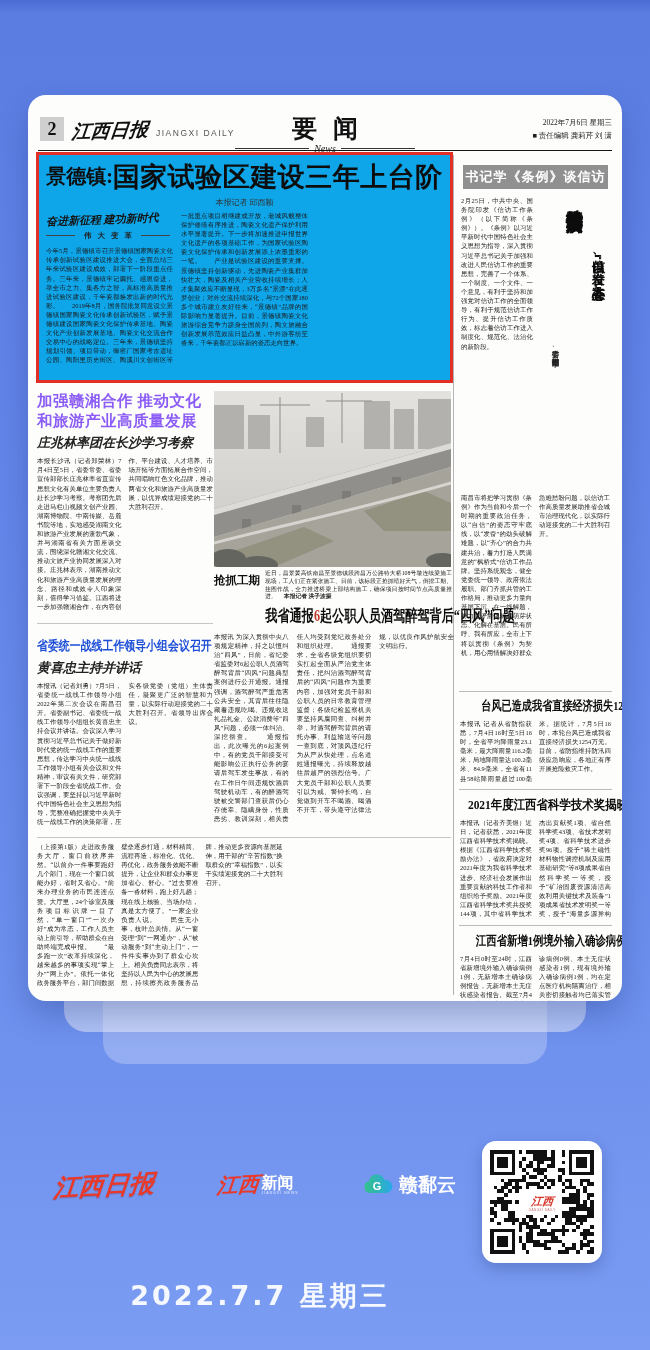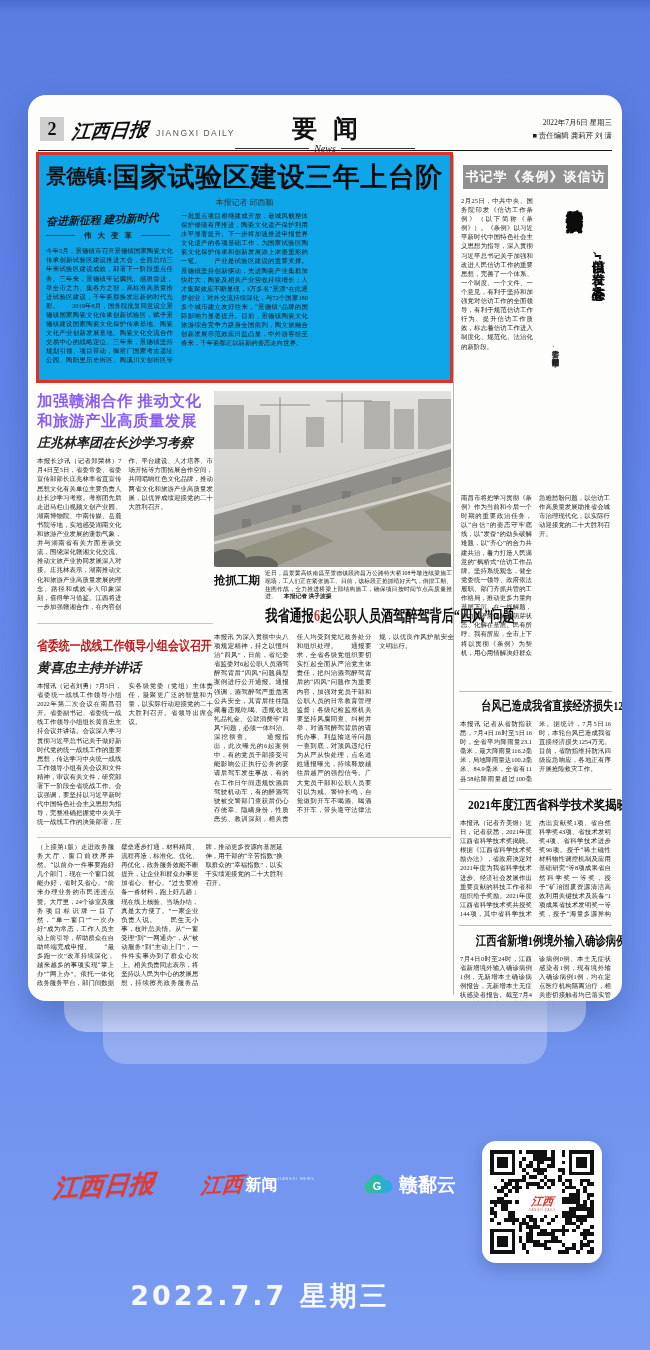--- a/index.html
+++ b/index.html
@@ -58,39 +58,39 @@
   .vt-attr{font-size:7.5px;margin:0 3px;padding-top:148px;color:#222;}
   .shuji-b2{margin:5px 4px 0;height:168px;}
   .rart{position:absolute;left:429px;width:157px;}
   .rart h3{margin:2px 0 4px;text-align:center;font-size:13px;font-weight:900;color:#0d0d0d;}
   .sep{position:absolute;left:431px;width:153px;border-top:1px solid #bbb;}
   
   .ganxiang{position:absolute;left:9px;top:296px;width:176px;}
   .ganxiang h2{margin:0;font-size:15.5px;line-height:1.3;font-weight:900;color:#8b5cf6;letter-spacing:.5px;}
   .deck{font-style:italic;font-size:13px;font-weight:700;color:#222;margin:3px 0 4px;}
   .tongzhan{position:absolute;left:9px;top:534px;width:176px;}
-  .tongzhan h2{margin:0;font-weight:900;color:#b91c1c;}
+  .tongzhan h2{margin:0;font-weight:900;color:#1d4ed8;}
   .hsep1{position:absolute;left:9px;top:528px;width:176px;border-top:1px solid #c6c6c6;}
   .photo{position:absolute;left:186px;top:296px;width:237px;height:176px;background:#cfcecb;overflow:hidden;}
   .caprow{position:absolute;left:186px;top:475px;width:238px;height:27px;display:flex;gap:5px;}
   .caplabel{font-weight:900;font-size:11.5px;white-space:nowrap;color:#0d0d0d;padding-top:3px;}
   .captext{flex:1;font-size:5.8px;line-height:1.35;text-align:justify;color:#222;}
   .tongbao{position:absolute;left:186px;top:505px;width:240px;}
   .tongbao h2{margin:0 12px 5px;text-align:left;font-weight:900;color:#0d0d0d;}
   .tb-num{color:#c03a2b;}
   .jumpsep{position:absolute;left:9px;top:742px;width:414px;border-top:1px solid #c6c6c6;}
   .jump{position:absolute;left:9px;top:747px;width:414px;}
   
   .logos{position:absolute;left:40px;top:1163px;width:430px;height:44px;display:flex;
     align-items:center;justify-content:space-between;z-index:4;padding:0 14px;box-sizing:border-box;}
   .logo-jxrb{font-style:italic;font-weight:900;font-size:25px;color:#e8392b;transform:skewX(-8deg) rotate(-3deg);
     white-space:nowrap;text-shadow:0 1px 1px rgba(120,0,0,.25);}
   .logo-jxnews{display:flex;align-items:center;gap:2px;}
   .logo-jxnews .scr{font-style:italic;font-weight:900;font-size:21px;color:#e8392b;transform:skewX(-8deg) rotate(-3deg);}
-  .logo-jxnews .blk{display:flex;flex-direction:row;line-height:1;}
+  .logo-jxnews .blk{display:flex;flex-direction:column;line-height:1;}
   .logo-jxnews .t1{font-family:"Liberation Sans",sans-serif;font-weight:700;font-size:16px;color:#fff;}
   .logo-jxnews .t2{font-family:"Liberation Sans",sans-serif;font-size:3.5px;color:#e6ecff;letter-spacing:1px;margin-top:1px;}
   .logo-gpy{display:flex;align-items:center;gap:5px;}
   .logo-gpy .txt{font-family:"Liberation Sans",sans-serif;font-weight:700;font-size:19px;color:#fff;}
   .qrcard{position:absolute;left:482px;top:1141px;width:120px;height:122px;background:#fff;border-radius:14px;
     z-index:4;box-shadow:0 6px 16px rgba(20,40,100,.25);display:flex;align-items:center;justify-content:center;}
   .qrwrap{position:relative;width:104px;height:104px;}
   .qrlabel{position:absolute;left:50%;top:50%;transform:translate(-50%,-50%);background:#fff;
     padding:1px 4px 2px;text-align:center;line-height:1;}
   .qrlabel .s{font-style:italic;font-weight:900;font-size:11px;color:#d4362a;transform:skewX(-6deg);display:inline-block;}

